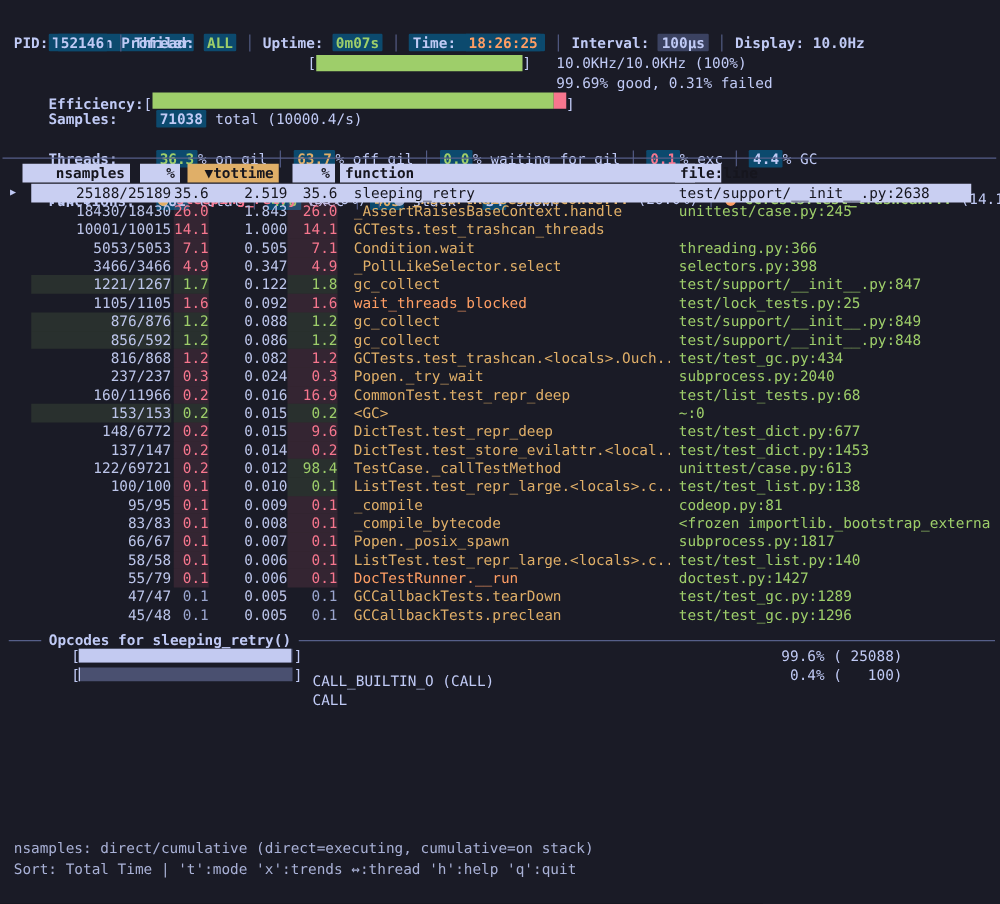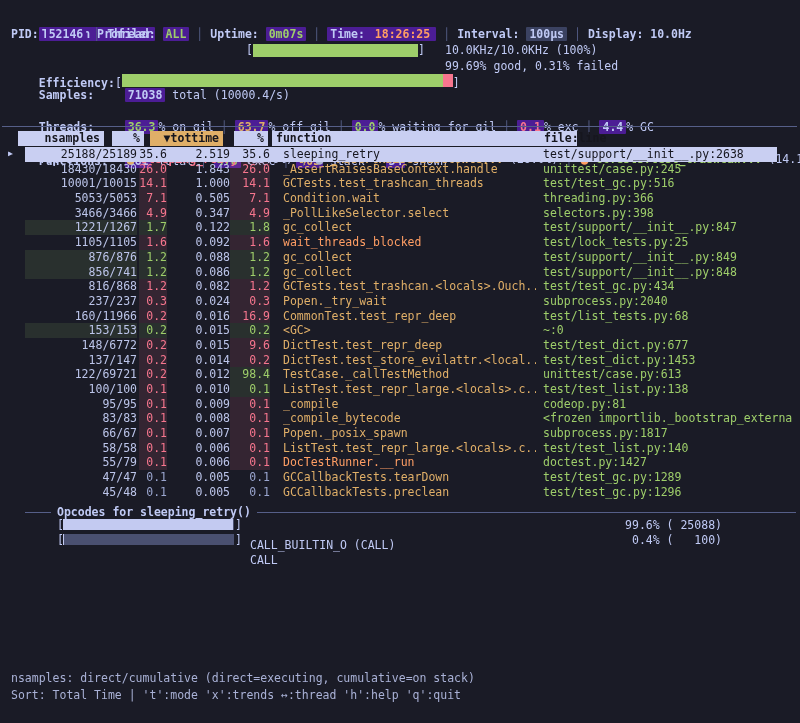--- a/index.html
+++ b/index.html
@@ -1,21 +1,21 @@
 <!DOCTYPE html>
 <html><head>
 <meta charset="utf-8">
 <style>
   html,body{margin:0;padding:0;background:#14141d;}
   .screen{position:relative;width:800px;height:723px;background:#1a1b26;overflow:hidden;
     font-family:"DejaVu Sans Mono","Liberation Mono",monospace;font-size:11.5px;color:#c0caf5;}
   .line{position:absolute;left:11px;height:16px;line-height:16px;white-space:pre;}
   .b{font-weight:bold;}
   .lblcol{display:inline-block;width:86px;font-weight:bold;color:#c0caf5;margin-top:29px;}
-  .box{background:#4c1d95;padding:0 3px;border-radius:1px;}
+  .box{background:#0c4a6e;padding:0 3px;border-radius:1px;}
   .box-strong{background:#3b4261;padding:0 3px;border-radius:1px;}
   .sep{color:#565f89;margin:0 7px;}
   .c-fg{color:#c0caf5}.c-dim{color:#9aa5ce}.c-red{color:#f7768e}.c-green{color:#9ece6a}
   .c-amber{color:#e0af68}.c-orange{color:#ff9e64}
   .hl-red{background:rgba(247,118,142,.12);}
   .hl-green{background:rgba(158,206,106,.12);}
   
   .barwrap{position:absolute;display:flex;align-items:center;height:16px;}
   .brk{color:#c0caf5;}
   .fill{height:13px;display:inline-block;}
@@ -31,21 +31,21 @@
   .cell{position:absolute;top:0;white-space:pre;overflow:hidden;}
   .marker{position:absolute;left:8px;top:0;font-size:8px;color:#c0caf5;}
   .ns{left:25px;width:112px;text-align:right;color:#bcc5ea;}
   .p1{left:139px;width:28px;text-align:right;}
   .tt{left:167px;width:63px;text-align:right;color:#bcc5ea;}
   .p2{left:230px;width:40px;text-align:right;}
   .fn{left:283px;width:253px;}
   .fl{left:543px;width:257px;color:#9ece6a;}
   .trow.selected .cell{color:#16161e !important;background:none !important;}
   
-  .opsep{position:absolute;top:505px;left:25px;right:4px;height:14px;display:flex;align-items:center;gap:6px;}
+  .opsep{position:absolute;top:505px;left:7px;right:4px;height:14px;display:flex;align-items:center;gap:6px;}
   .opsep .dash{width:26px;height:1px;background:#565f89;}
   .opsep .rest{flex:1;height:1px;background:#565f89;}
   .optitle{font-weight:bold;color:#c0caf5;}
   .oprow{position:absolute;left:57px;width:740px;height:14px;line-height:14px;}
   .obar{position:absolute;left:6px;top:1px;width:171px;height:11px;background:#4a5070;}
   .obar .ofill{height:11px;background:#c3caf1;}
   .obrk-l{position:absolute;left:0;}.obrk-r{position:absolute;left:178px;}
   .opname{position:absolute;left:193px;color:#c0caf5;margin-top:20px;}
   .opstats{position:absolute;left:483px;width:182px;text-align:right;white-space:pre;color:#c0caf5;}
   .footer{color:#a9b1d6;}
@@ -129,21 +129,20 @@
         <span class="cell fn c-amber">_AssertRaisesBaseContext.handle</span>
         <span class="cell fl">unittest/case.py:245</span>
       </div>
       <div class="trow">
         <span class="rowbg"></span>
         <span class="cell ns">10001/10015</span>
         <span class="cell p1 c-red hl-red">14.1</span>
         <span class="cell tt">1.000</span>
         <span class="cell p2 c-red hl-red">14.1</span>
         <span class="cell fn c-amber">GCTests.test_trashcan_threads</span>
-        <span class="cell fl">test/test_gc.py:516</span>
       </div>
       <div class="trow">
         <span class="rowbg"></span>
         <span class="cell ns">5053/5053</span>
         <span class="cell p1 c-red hl-red">7.1</span>
         <span class="cell tt">0.505</span>
         <span class="cell p2 c-red hl-red">7.1</span>
         <span class="cell fn c-amber">Condition.wait</span>
         <span class="cell fl">threading.py:366</span>
       </div>
@@ -178,21 +177,21 @@
         <span class="rowbg"></span>
         <span class="cell ns c-green hl-green">876/876</span>
         <span class="cell p1 c-green hl-green">1.2</span>
         <span class="cell tt">0.088</span>
         <span class="cell p2 c-green hl-green">1.2</span>
         <span class="cell fn c-amber">gc_collect</span>
         <span class="cell fl">test/support/__init__.py:849</span>
       </div>
       <div class="trow">
         <span class="rowbg"></span>
-        <span class="cell ns c-green hl-green">856/741</span>
+        <span class="cell ns c-green hl-green">856/592</span>
         <span class="cell p1 c-green hl-green">1.2</span>
         <span class="cell tt">0.086</span>
         <span class="cell p2 c-green hl-green">1.2</span>
         <span class="cell fn c-amber">gc_collect</span>
         <span class="cell fl">test/support/__init__.py:848</span>
       </div>
       <div class="trow">
         <span class="rowbg"></span>
         <span class="cell ns">816/868</span>
         <span class="cell p1 c-red hl-red">1.2</span>

